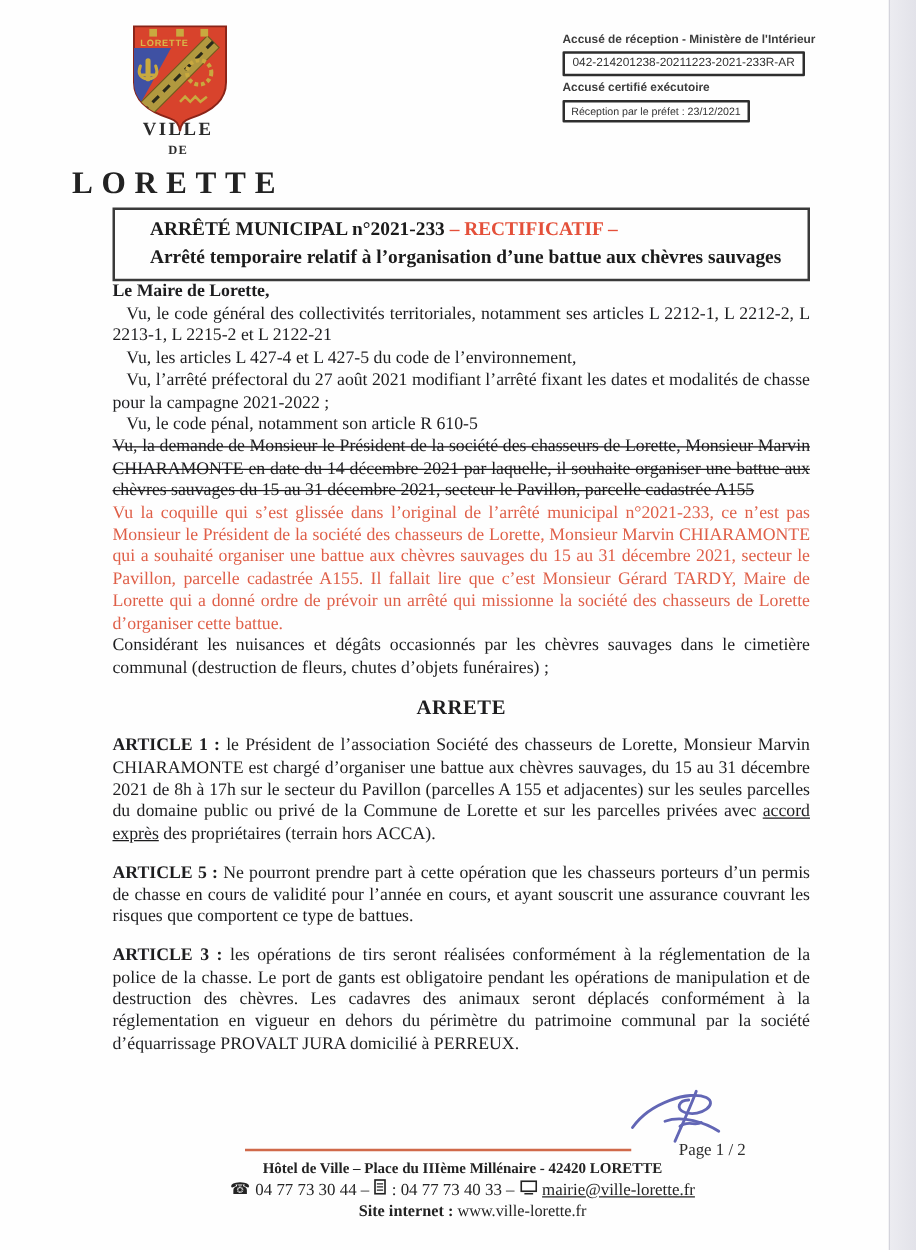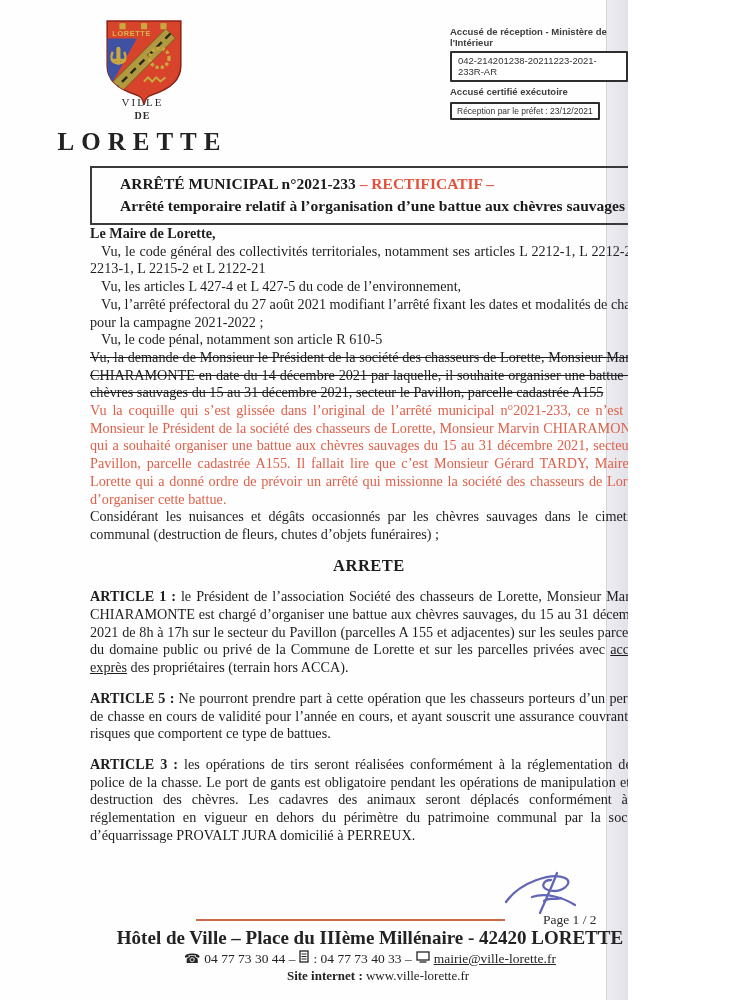--- a/index.html
+++ b/index.html
@@ -1,24 +1,24 @@
 <!DOCTYPE html>
 <html lang="fr"><head>
 <meta charset="utf-8">
 <style>
   html,body{margin:0;padding:0;}
   body{background:#ffffff;font-family:"Liberation Serif",serif;}
-  .page{position:relative;width:628px;height:1000px;background:#fefefe;overflow:hidden;color:#1d1d1f;}
+  .page{position:relative;width:733px;height:1000px;background:#fefefe;overflow:hidden;color:#1d1d1f;}
   .photo-edge{position:absolute;top:0;right:0;width:21px;height:1000px;
     background:linear-gradient(to right,#ececf1,#e2e2e9);border-left:1px solid #d4d4dc;}
 
   
   .arms{position:absolute;left:100px;top:17px;}
   .citymark{position:absolute;left:55px;top:96px;width:175px;text-align:center;}
-  .citymark .ville{font-weight:normal;font-size:11px;letter-spacing:2px;color:#2b2b2b;}
+  .citymark .ville{font-weight:bold;font-size:15px;letter-spacing:2px;color:#2b2b2b;}
   .citymark .de{font-weight:bold;font-size:10px;letter-spacing:1px;color:#2b2b2b;margin-top:2px;}
   .citymark .city{font-weight:bold;font-size:25px;letter-spacing:7px;color:#222;margin-top:7px;white-space:nowrap;}
 
   
   .stamps{position:absolute;left:450px;top:26px;font-family:"Liberation Sans",sans-serif;color:#3c3c3c;}
   .stamp-label{font-size:9.5px;margin-bottom:3px;font-weight:bold;}
   .stamp-box{display:inline-block;border:2px solid #2e2e2e;border-radius:1px;padding:2px 6px 3px 6px;
     font-size:9.5px;color:#333;margin-bottom:4px;background:#fff;}
   .stamp-box.small{font-size:8.5px;padding:2px 5px;}
 
@@ -37,21 +37,21 @@
     margin:13px 0 14px 0 !important;}
   .article{margin-top:13px !important;}
   .article .lbl{font-weight:bold;}
   .u{text-decoration:underline;}
 
   
   .signature{position:absolute;left:498px;top:868px;}
   .pagenum{position:absolute;left:543px;top:912px;font-size:13.5px;color:#2c2c2c;}
   .footer-rule{position:absolute;left:196px;top:919px;width:309px;height:2px;background:#d0694a;}
   .footer{position:absolute;left:90px;top:927px;width:560px;text-align:center;color:#232323;}
-  .footer .f1{font-weight:bold;font-size:19px;}
+  .footer .f1{font-weight:bold;font-size:12px;}
   .footer .f2{font-size:13.5px;margin-top:1px;display:flex;justify-content:center;align-items:center;gap:4px;}
   .footer .f3{font-size:13px;margin-top:1px;}
   .footer .f3 .lbl{font-weight:bold;margin-left:16px;}
   .footer .email{text-decoration:underline;}
   .phone-glyph{font-family:"DejaVu Sans",sans-serif;font-size:13px;line-height:1;}
   .mini-icon{display:inline-block;vertical-align:-1px;}
 </style>
 </head>
 <body>
 

